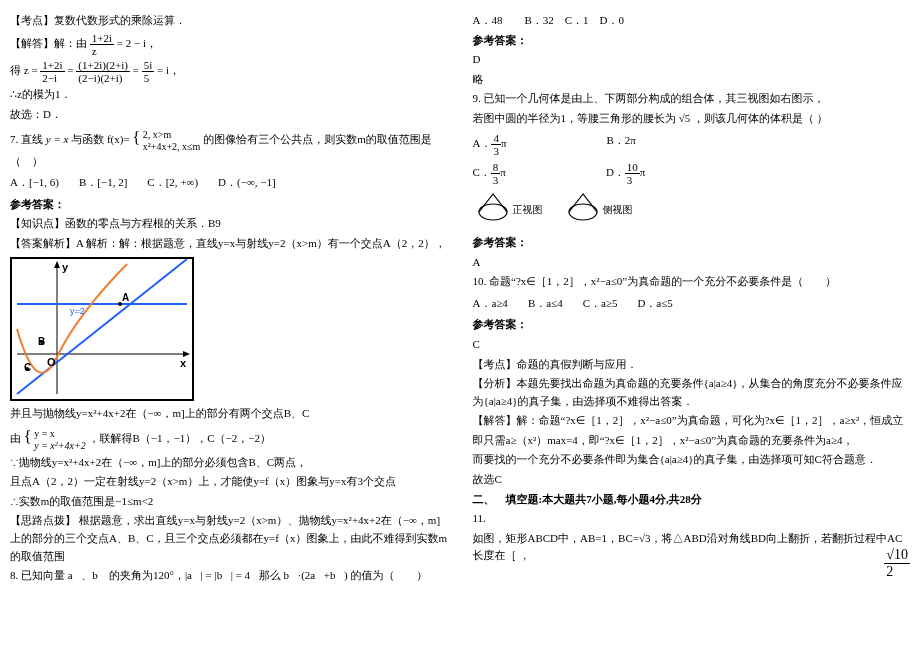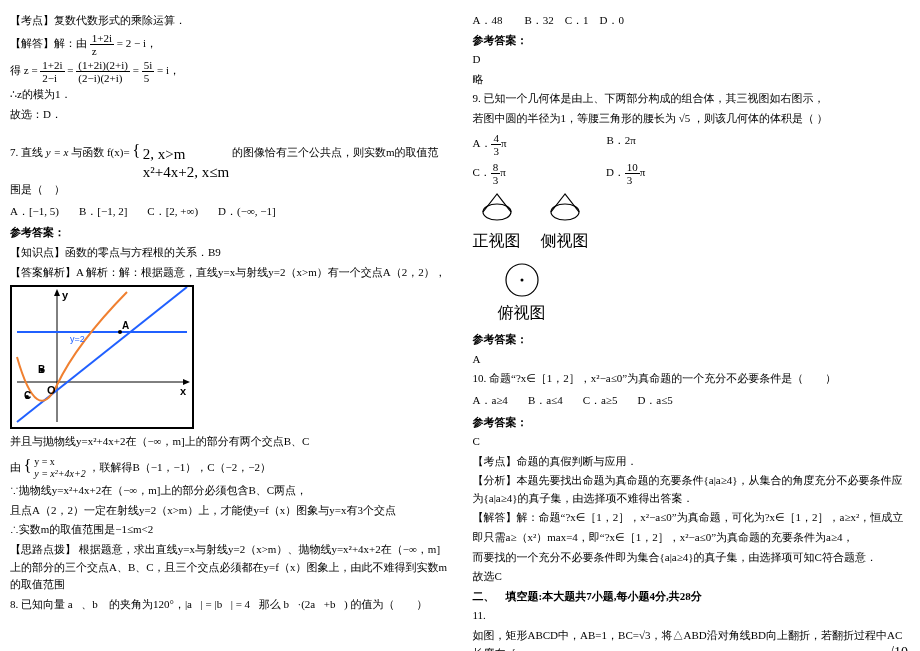--- a/index.html
+++ b/index.html
@@ -34,21 +34,21 @@
   }
   svg.plot { width: 100%; height: 100%; }
   .pblue { stroke: #2060ff; stroke-width: 2; fill: none; }
   .porange { stroke: #f08030; stroke-width: 2; fill: none; }
   .frac {
     display: inline-block; text-align: left; vertical-align: middle; line-height: 1.1;
   }
   .frac .num { border-bottom: 1px solid #000; display: block; padding: 0 2px; }
   .frac .den { display: block; padding: 0 2px; }
   .shapes-row { display: flex; gap: 20px; margin: 6px 0; }
-  .shape-fig { display: flex; flex-direction: column; align-items: center; font-size: 16px; }
+  .shape-fig { display: flex; align-items: center; font-size: 10px; }
   .choices { display: flex; flex-wrap: wrap; gap: 6px 20px; margin: 4px 0; }
   .choice { white-space: nowrap; }
   .big-right { font-size: 14px; float: right; }
 </style>
 </head>
 <body>
 
 <div class="columns">
 
   <div class="col">
@@ -73,29 +73,29 @@
     <div class="line">∴z的模为1．</div>
     <div class="line">故选：D．</div>
 
     <div class="line">
       <span>7. 直线</span>
       <i>y = x</i>
       <span>与函数</span>
       <span>
         f(x)=
         <span style="font-size:16px;">{</span>
-        <span style="display:inline-block; vertical-align:middle; font-size:15px; line-height:1.2;margin-top:20px;">
+        <span style="display:inline-block; vertical-align:middle; font-size:10px; line-height:1.2;">
           <span style="display:block;">2, x&gt;m</span>
           <span style="display:block;">x²+4x+2, x≤m</span>
         </span>
       </span>
       <span>的图像恰有三个公共点，则实数m的取值范围是（　）</span>
     </div>
     <div class="choices">
-      <span class="choice">A．[−1, 5)</span>
+      <span class="choice">A．[−1, 6)</span>
       <span class="choice">B．[−1, 2]</span>
       <span class="choice">C．[2, +∞)</span>
       <span class="choice">D．(−∞, −1]</span>
     </div>
 
     <div class="line boldish">参考答案：</div>
     <div class="line">【知识点】函数的零点与方程根的关系．B9</div>
     <div class="line">【答案解析】A  解析：解：根据题意，直线y=x与射线y=2（x&gt;m）有一个交点A（2，2），</div>
 
     <div class="graph-box">
@@ -164,29 +164,20 @@
         <span>正视图</span>
       </div>
       <div class="shape-fig">
         <svg width="40" height="36">
           <path d="M20 2 L6 20 A14 8 0 1 0 34 20 Z" fill="none" stroke="#000" stroke-width="1.2"></path>
           <path d="M6 20 A14 8 0 0 1 34 20" fill="none" stroke="#000" stroke-width="1.2"></path>
         </svg>
         <span>侧视图</span>
       </div>
     </div>
-    <div class="shapes-row" style="margin-left:25px;">
-      <div class="shape-fig">
-        <svg width="40" height="40">
-          <circle cx="20" cy="20" r="16" fill="none" stroke="#000" stroke-width="1.2"></circle>
-          <circle cx="20" cy="20" r="1.5" fill="#000"></circle>
-        </svg>
-        <span>俯视图</span>
-      </div>
-    </div>
 
     <div class="line boldish">参考答案：</div>
     <div class="line">A</div>
 
     <div class="line">10. 命题“?x∈［1，2］，x²−a≤0”为真命题的一个充分不必要条件是（　　）</div>
     <div class="choices">
       <span class="choice">A．a≥4</span>
       <span class="choice">B．a≤4</span>
       <span class="choice">C．a≥5</span>
       <span class="choice">D．a≤5</span>

